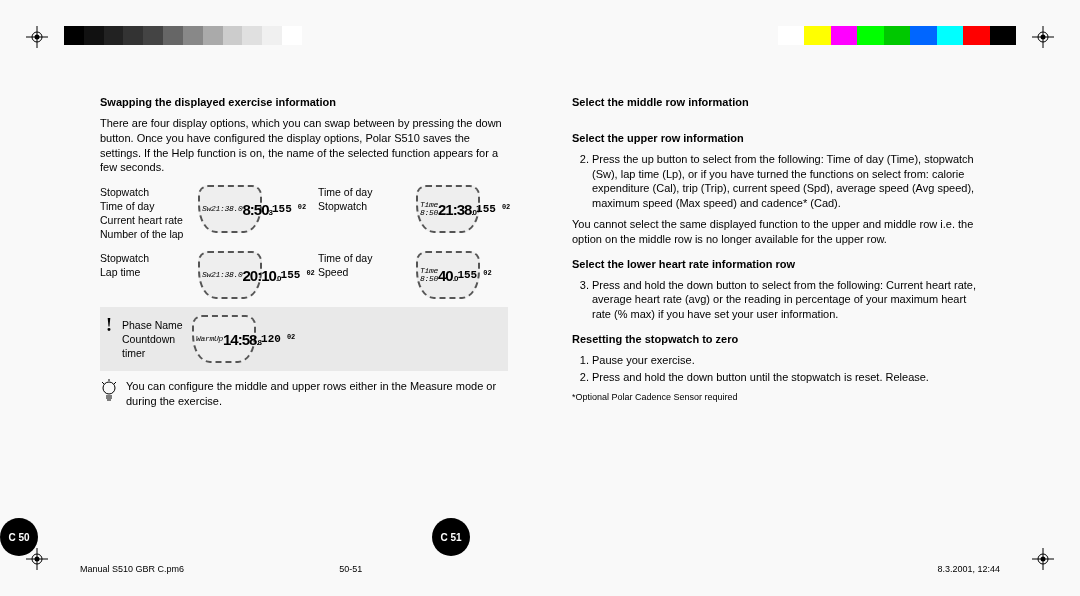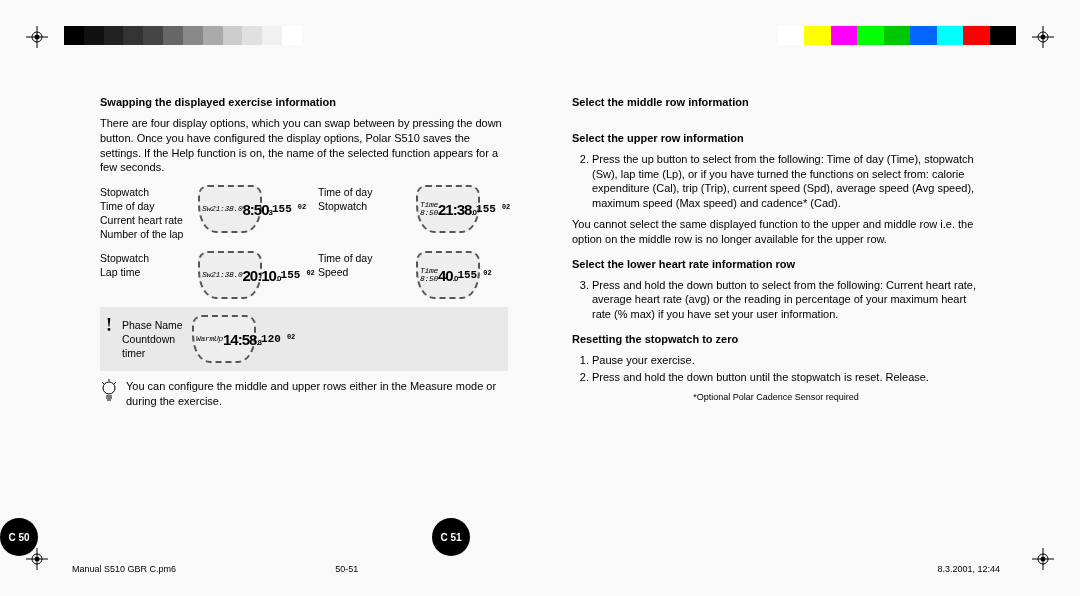--- a/index.html
+++ b/index.html
@@ -82,24 +82,24 @@
     position: absolute; bottom: 40px; left: 0; right: 17px;
     display: flex; justify-content: flex-start; gap: 394px;
   }
   .page-dot {
     width: 38px; height: 38px; border-radius: 50%; background: #000;
     color: #fff; font-size: 10px; font-weight: bold;
     display: flex; align-items: center; justify-content: center;
   }
 
   .footer {
-    position: absolute; bottom: 22px; left: 72px; right: 80px;
+    position: absolute; bottom: 22px; left: 80px; right: 80px;
     font-size: 9px; display: flex; justify-content: space-between;
   }
-  .footnote { font-size: 9px; text-align: center; margin-top: 6px; }
+  .footnote { font-size: 9px; text-align: left; margin-top: 6px; }
 </style>
 </head>
 <body>
 
 <div class="regmark reg-tl">
     <svg viewBox="0 0 22 22">
       <circle cx="11" cy="11" r="5" fill="none" stroke="#000"></circle>
       <circle cx="11" cy="11" r="2.5" fill="#000"></circle>
       <line x1="0" y1="11" x2="22" y2="11" stroke="#000"></line>
       <line x1="11" y1="0" x2="11" y2="22" stroke="#000"></line>

